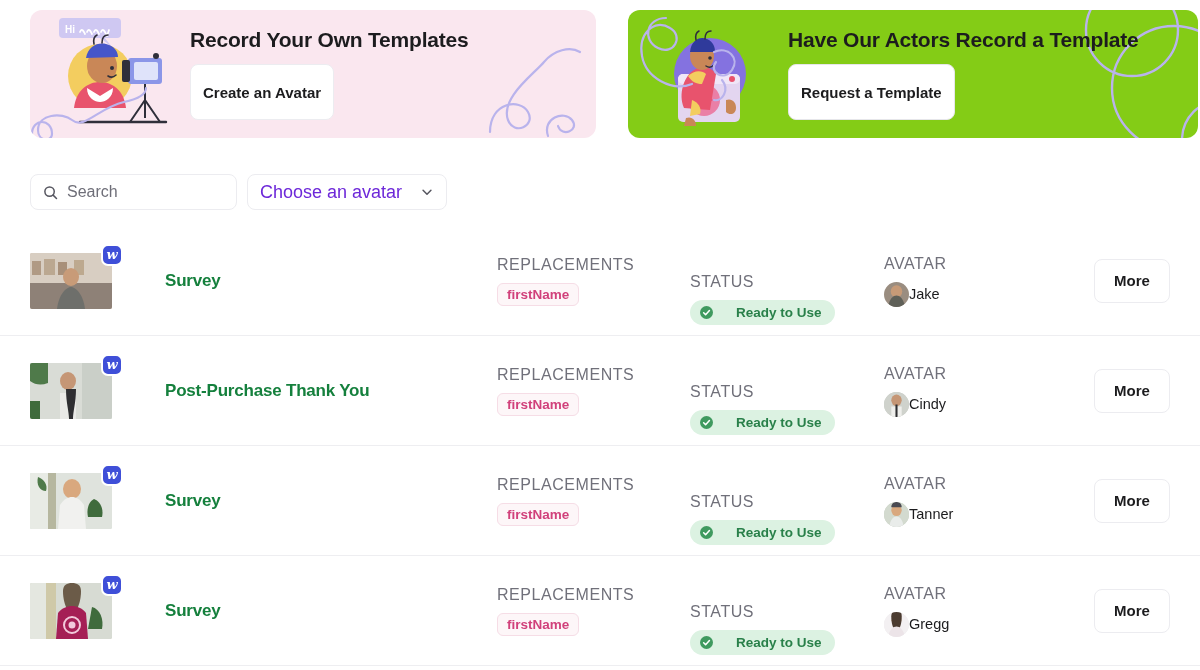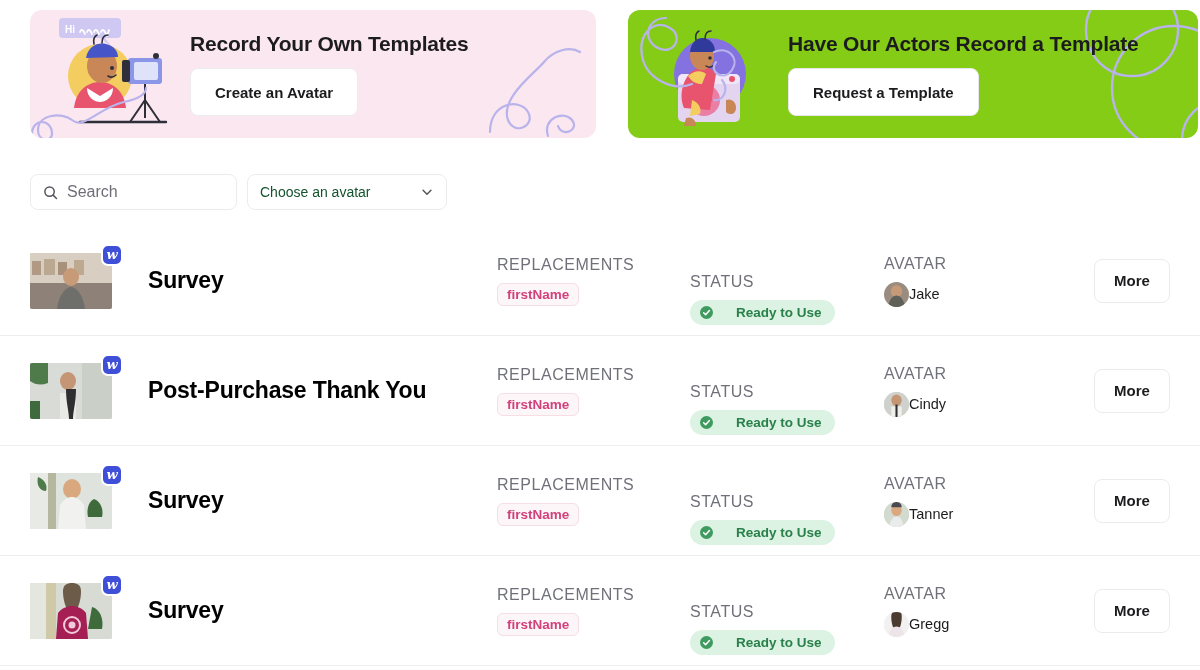--- a/index.html
+++ b/index.html
@@ -22,21 +22,21 @@
   .banner-right { width: 570px; margin-left: 0px;  background: #84cc16; }
 
   .banner-art { position: relative; width: 140px; height: 120px; flex: none; margin-left: 12px; }
   .banner-body { display: flex; flex-direction: column; justify-content: center; margin-left: 8px; z-index: 3;}
   .banner-title {
     font-size: 21px; font-weight: bold; color: #1c1c1e; letter-spacing: -0.2px;
     margin-bottom: 12px; white-space: nowrap;
   }
   .banner-btn {
     display: inline-flex; align-items: center; justify-content: center;
-    height: 48px; padding: 0 24px; background: #ffffff;
+    height: 56px; padding: 0 12px; background: #ffffff;
     border: 1px solid #ececf0; border-radius: 8px;
     font-size: 15px; font-weight: bold; color: #1c1c1e; white-space: nowrap;
     align-self: flex-start; cursor: pointer;
   }
   .banner-right .banner-btn { border-color:#e6e6ea; }
 
   .swirl { position: absolute; pointer-events: none; z-index: 1; }
 
   
   .filters { position: absolute; top: 174px; left: 30px; display: flex; gap: 10px; }
@@ -48,41 +48,41 @@
   .search-input {
     border: none; outline: none; width: 100%; font-size: 16px;
     font-family: "Liberation Sans", sans-serif; color: #1c1c1e; background: transparent;
   }
   .search-input::placeholder { color: #6e6e78; }
   .select-box {
     width: 200px; height: 36px; border: 1px solid #ececf0; border-radius: 8px;
     display: flex; align-items: center; justify-content: space-between;
     padding: 0 12px; background: #fff; cursor: pointer;
   }
-  .select-value { font-size: 14px; color: #14532d; }
+  .select-value { font-size: 18px; color: #6d28d9; }
 
   
   .list { position: absolute; top: 226px; left: 0; right: 0; }
   .row {
     position: relative; height: 110px; display: flex; align-items: center;
     padding: 0 30px; border-bottom: 1px solid #eeeef1;
   }
   .thumb-wrap { position: relative; width: 82px; height: 56px; flex: none; }
   .thumb { width: 82px; height: 56px; border-radius: 2px; overflow: hidden; display:block; }
   .wbadge {
     position: absolute; top: -9px; right: -11px; width: 22px; height: 22px;
     background: #3f4fd8; border-radius: 7px; border: 2px solid #fff;
     display: flex; align-items: center; justify-content: center;
   }
   .wbadge span {
     color: #fff; font-family: "DejaVu Serif", serif; font-style: italic;
     font-size: 13px; font-weight: bold; line-height: 1;
   }
   .row-title {
-    margin-left: 36px; font-size: 23px; font-weight: bold; color: #000000;
+    margin-left: 53px; font-size: 17px; font-weight: bold; color: #15803d;
     letter-spacing: -0.2px; white-space: nowrap;
   }
 
   .col { position: absolute; display: flex; flex-direction: column; gap: 9px; }
   .col-replacements { left: 497px; }
   .col-status       { left: 690px; margin-top: 36px; }
   .col-avatar       { left: 884px; }
   .col-label { font-size: 16px; color: #70707a; letter-spacing: 0.55px; font-weight: normal; }
 
   .chip {

